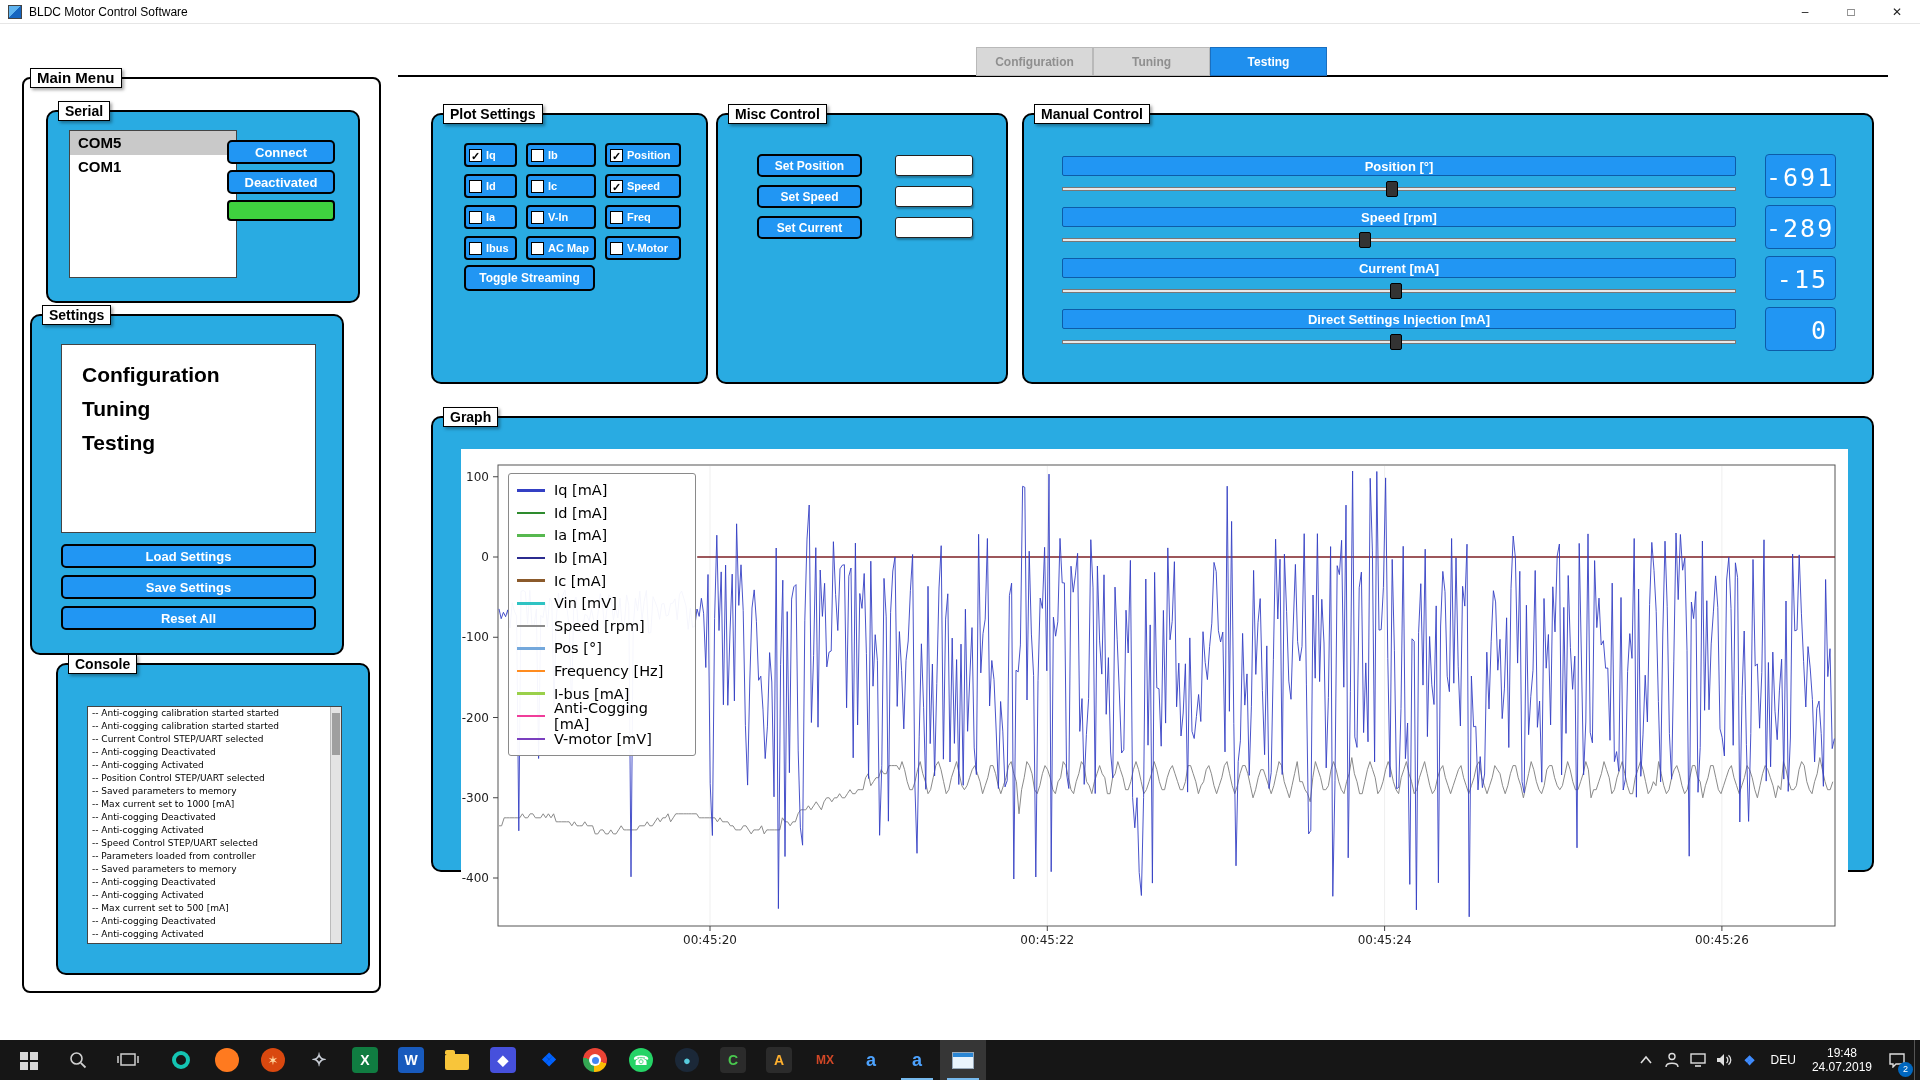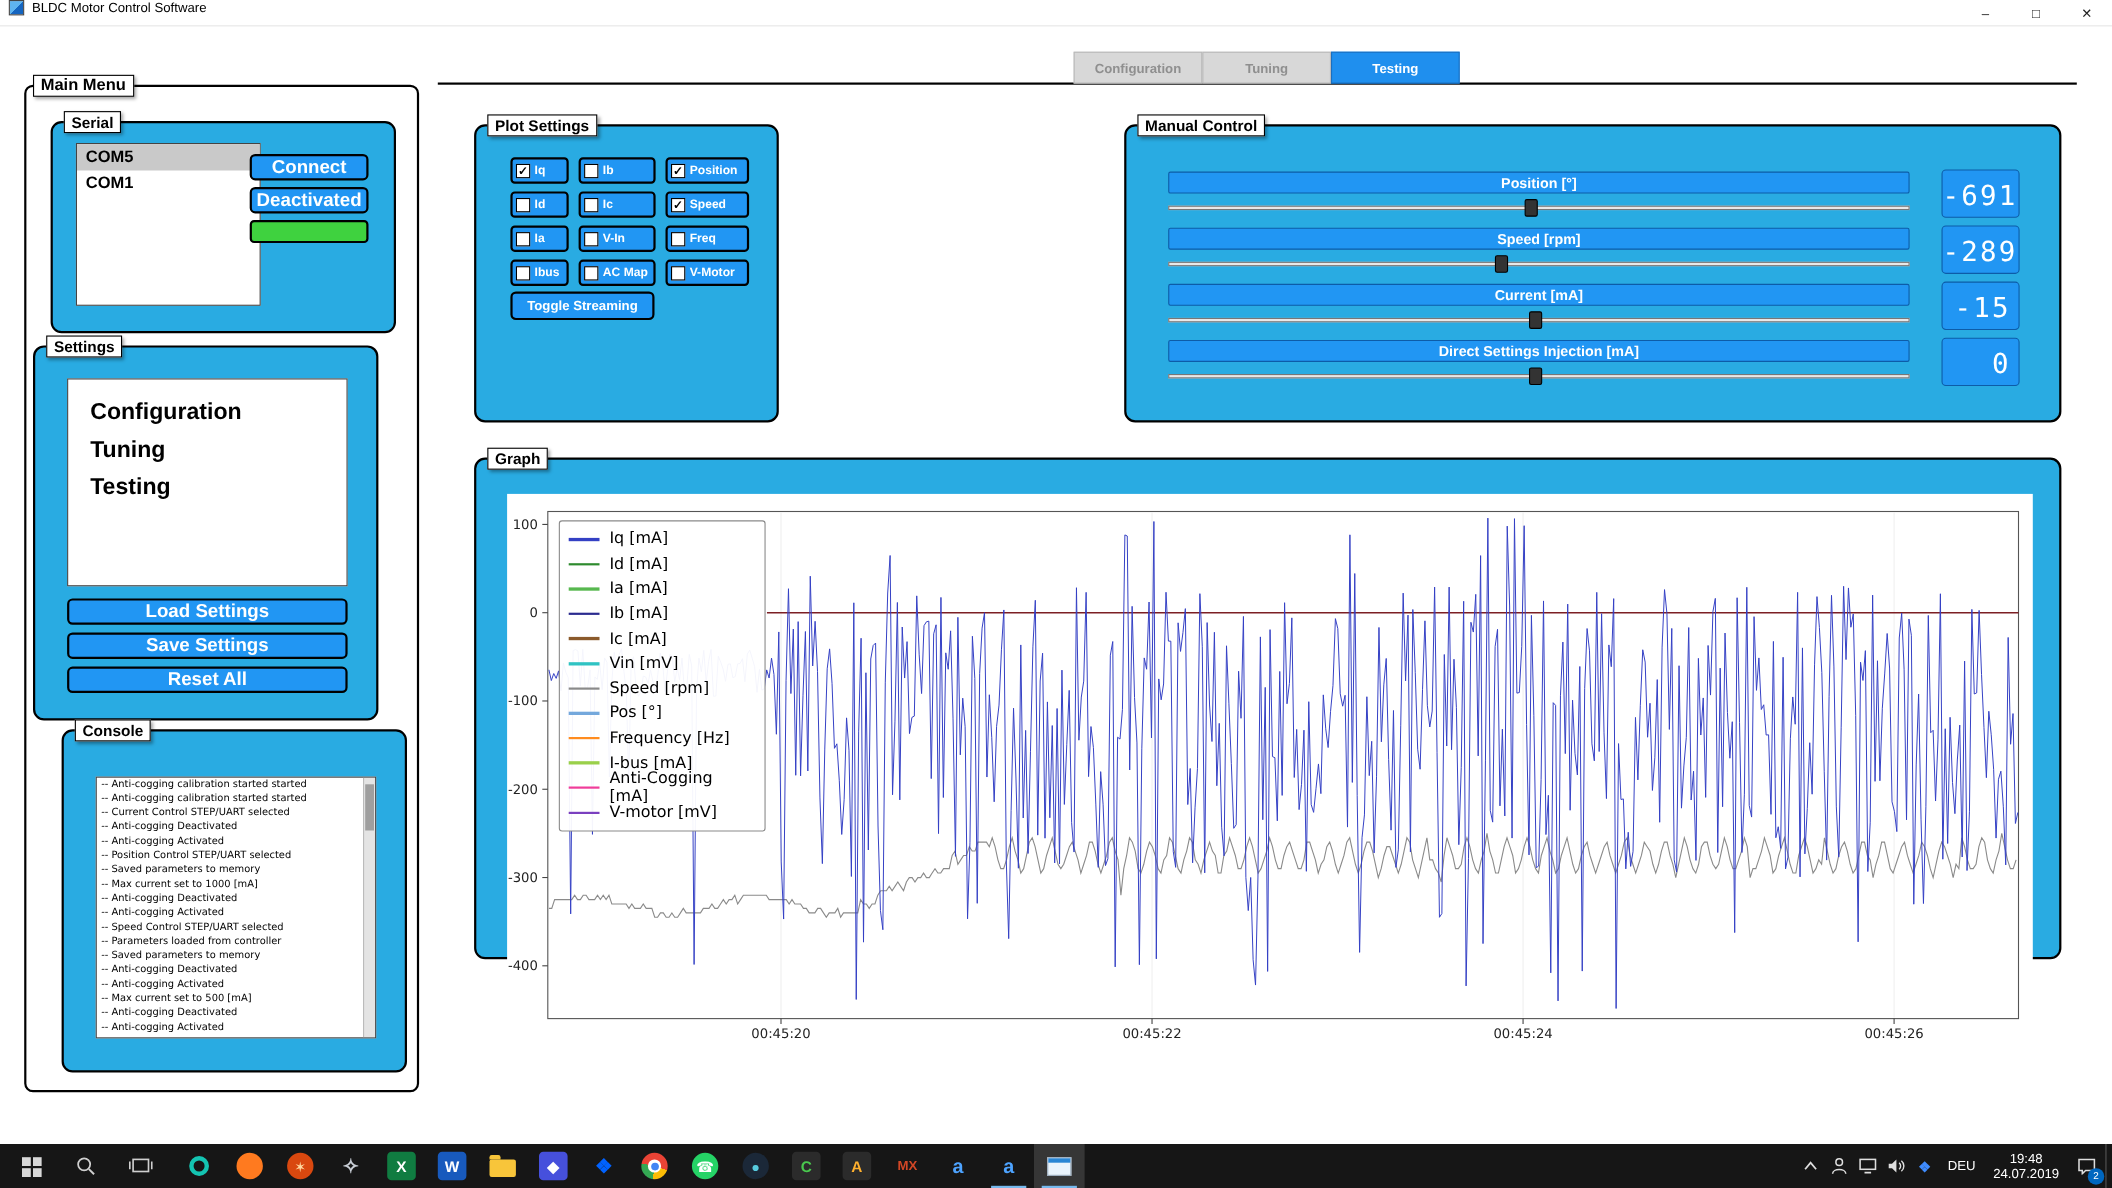--- a/index.html
+++ b/index.html
@@ -2,42 +2,42 @@
 <html><head>
 <meta charset="utf-8">
 <style>
   * { margin:0; padding:0; box-sizing:border-box; }
   html,body { width:1920px; height:1080px; overflow:hidden; background:#fff;
     font-family:"Liberation Sans", sans-serif; color:#000; }
   #app { position:relative; width:1920px; height:1080px; background:#fff; }
 
   
   #titlebar { position:absolute; left:0; top:0; width:1920px; height:24px; background:#fff;
-    border-bottom:1px solid #e6e6e6; display:flex; }
+    border-bottom:1px solid #e6e6e6; display:flex; align-items:center; }
   .app-ico { width:14px; height:14px; margin:0 7px 0 8px;
     background:linear-gradient(135deg,#5fb4f0 0 50%,#1565c0 50% 100%); border:1px solid #444; }
   #window-title { font-size:12px; }
   .win-controls { position:absolute; right:0; top:0; height:24px; display:flex; }
   .win-btn { width:46px; height:24px; display:flex; align-items:center; justify-content:center;
     font-size:12px; color:#222; }
 
   
   #tabbar { position:absolute; left:976px; top:47px; height:29px; display:flex; z-index:3; }
   .tab { width:117px; height:29px; background:#d8d8d8; border:1px solid #b9b9b9;
     display:flex; align-items:center; justify-content:center; font-size:12px; font-weight:bold; color:#8f8f8f; }
   .tab.active { background:#1f8fee; border-color:#1a6fc0; color:#fff; }
   #sep { position:absolute; left:398px; top:75px; width:1490px; border-top:2px solid #000; }
 
   
   .bluepanel { position:absolute; background:#29abe2; border:2px solid #000; border-radius:10px; }
   .group-label { position:absolute; top:-11px; left:10px; background:#fff; border:1px solid #000;
     padding:0 6px; font-weight:bold; font-size:14px; line-height:18px; white-space:nowrap;
     box-shadow:2px 2px 3px rgba(0,0,0,.35); z-index:2; }
   .btn { position:absolute; background:#2196f3; border:2px solid #000; border-radius:5px;
-    color:#fff; font-weight:bold; font-size:17px; display:flex; align-items:center; justify-content:center; }
+    color:#fff; font-weight:bold; font-size:13px; display:flex; align-items:center; justify-content:center; }
 
   
   #main-menu { position:absolute; left:22px; top:77px; width:359px; height:916px;
     border:2px solid #000; border-radius:8px; background:#fff; }
   #serial-group   { left:22px; top:31px;  width:314px; height:193px; }
   #settings-group { left:6px; top:235px; width:314px; height:341px; }
   #console-group  { left:32px; top:584px; width:314px; height:312px; }
 
   #port-list { position:absolute; left:21px; top:18px; width:168px; height:148px;
     background:#fff; border:1px solid #444; }
@@ -263,20 +263,37 @@
           <span class="cb-label">AC Map</span>
         </div>
         <div class="cb-item">
           <span class="checkbox"></span>
           <span class="cb-label">V-Motor</span>
         </div>
       </div>
     <div id="toggle-streaming" class="btn">Toggle Streaming</div>
   </div>
 
+  <div id="misc-control" class="bluepanel">
+    <span class="group-label">Misc Control</span>
+    <div id="misc-rows">
+        <div class="misc-row" style="top: 39px;">
+          <div class="btn">Set Position</div>
+          <input class="misc-input" style="">
+        </div>
+        <div class="misc-row" style="top: 70px;">
+          <div class="btn">Set Speed</div>
+          <input class="misc-input" style="">
+        </div>
+        <div class="misc-row" style="top: 101px;">
+          <div class="btn">Set Current</div>
+          <input class="misc-input" style="">
+        </div>
+      </div>
+  </div>
 
   <div id="manual-control" class="bluepanel">
     <span class="group-label">Manual Control</span>
     <div id="sliders">
         <div class="slider-bar" style="top: 41px;">Position [°]</div>
         <div class="slider-track" style="top: 72px;">
           <div class="slider-handle" style="left: calc(49% - 6px);"></div>
         </div>
         <div class="digital" style="top: 39px;">-691</div>
         <div class="slider-bar" style="top: 92px;">Speed [rpm]</div>

